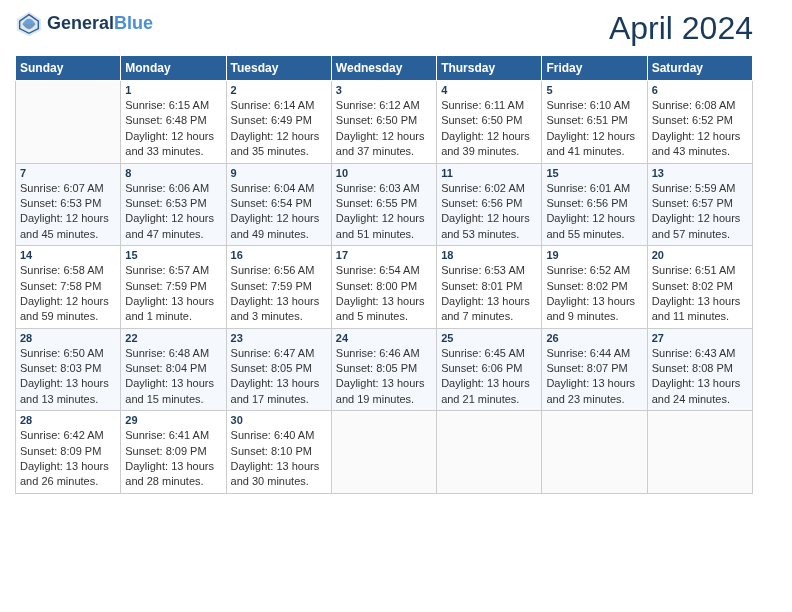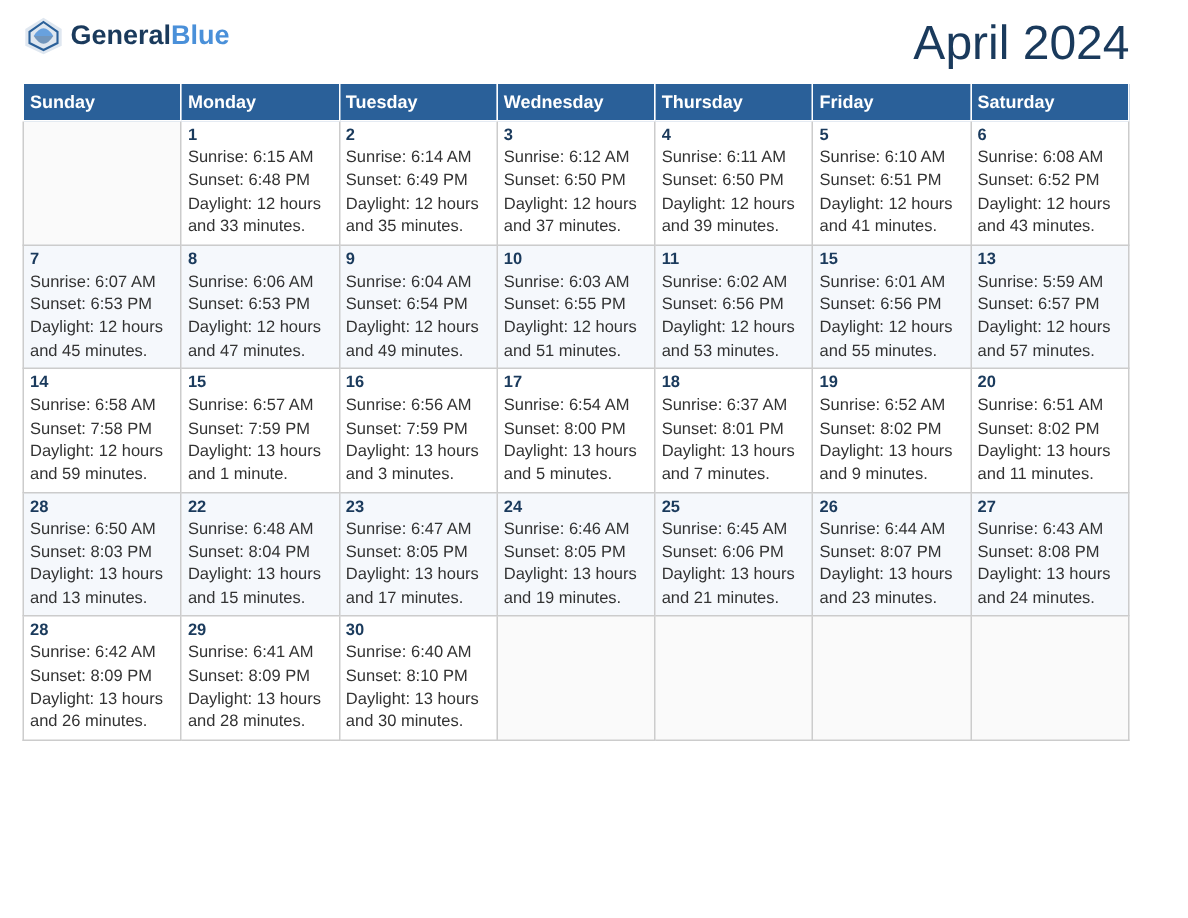--- a/index.html
+++ b/index.html
@@ -269,21 +269,21 @@
         <span class="day-num">17</span>
         <div class="day-info">
           <div>Sunrise: 6:54 AM</div>
           <div>Sunset: 8:00 PM</div>
           <div>Daylight: 13 hours and 5 minutes.</div>
         </div>
       </td>
           <td>
         <span class="day-num">18</span>
         <div class="day-info">
-          <div>Sunrise: 6:37 AM</div>
+          <div>Sunrise: 6:53 AM</div>
           <div>Sunset: 8:01 PM</div>
           <div>Daylight: 13 hours and 7 minutes.</div>
         </div>
       </td>
           <td>
         <span class="day-num">19</span>
         <div class="day-info">
           <div>Sunrise: 6:52 AM</div>
           <div>Sunset: 8:02 PM</div>
           <div>Daylight: 13 hours and 9 minutes.</div>

